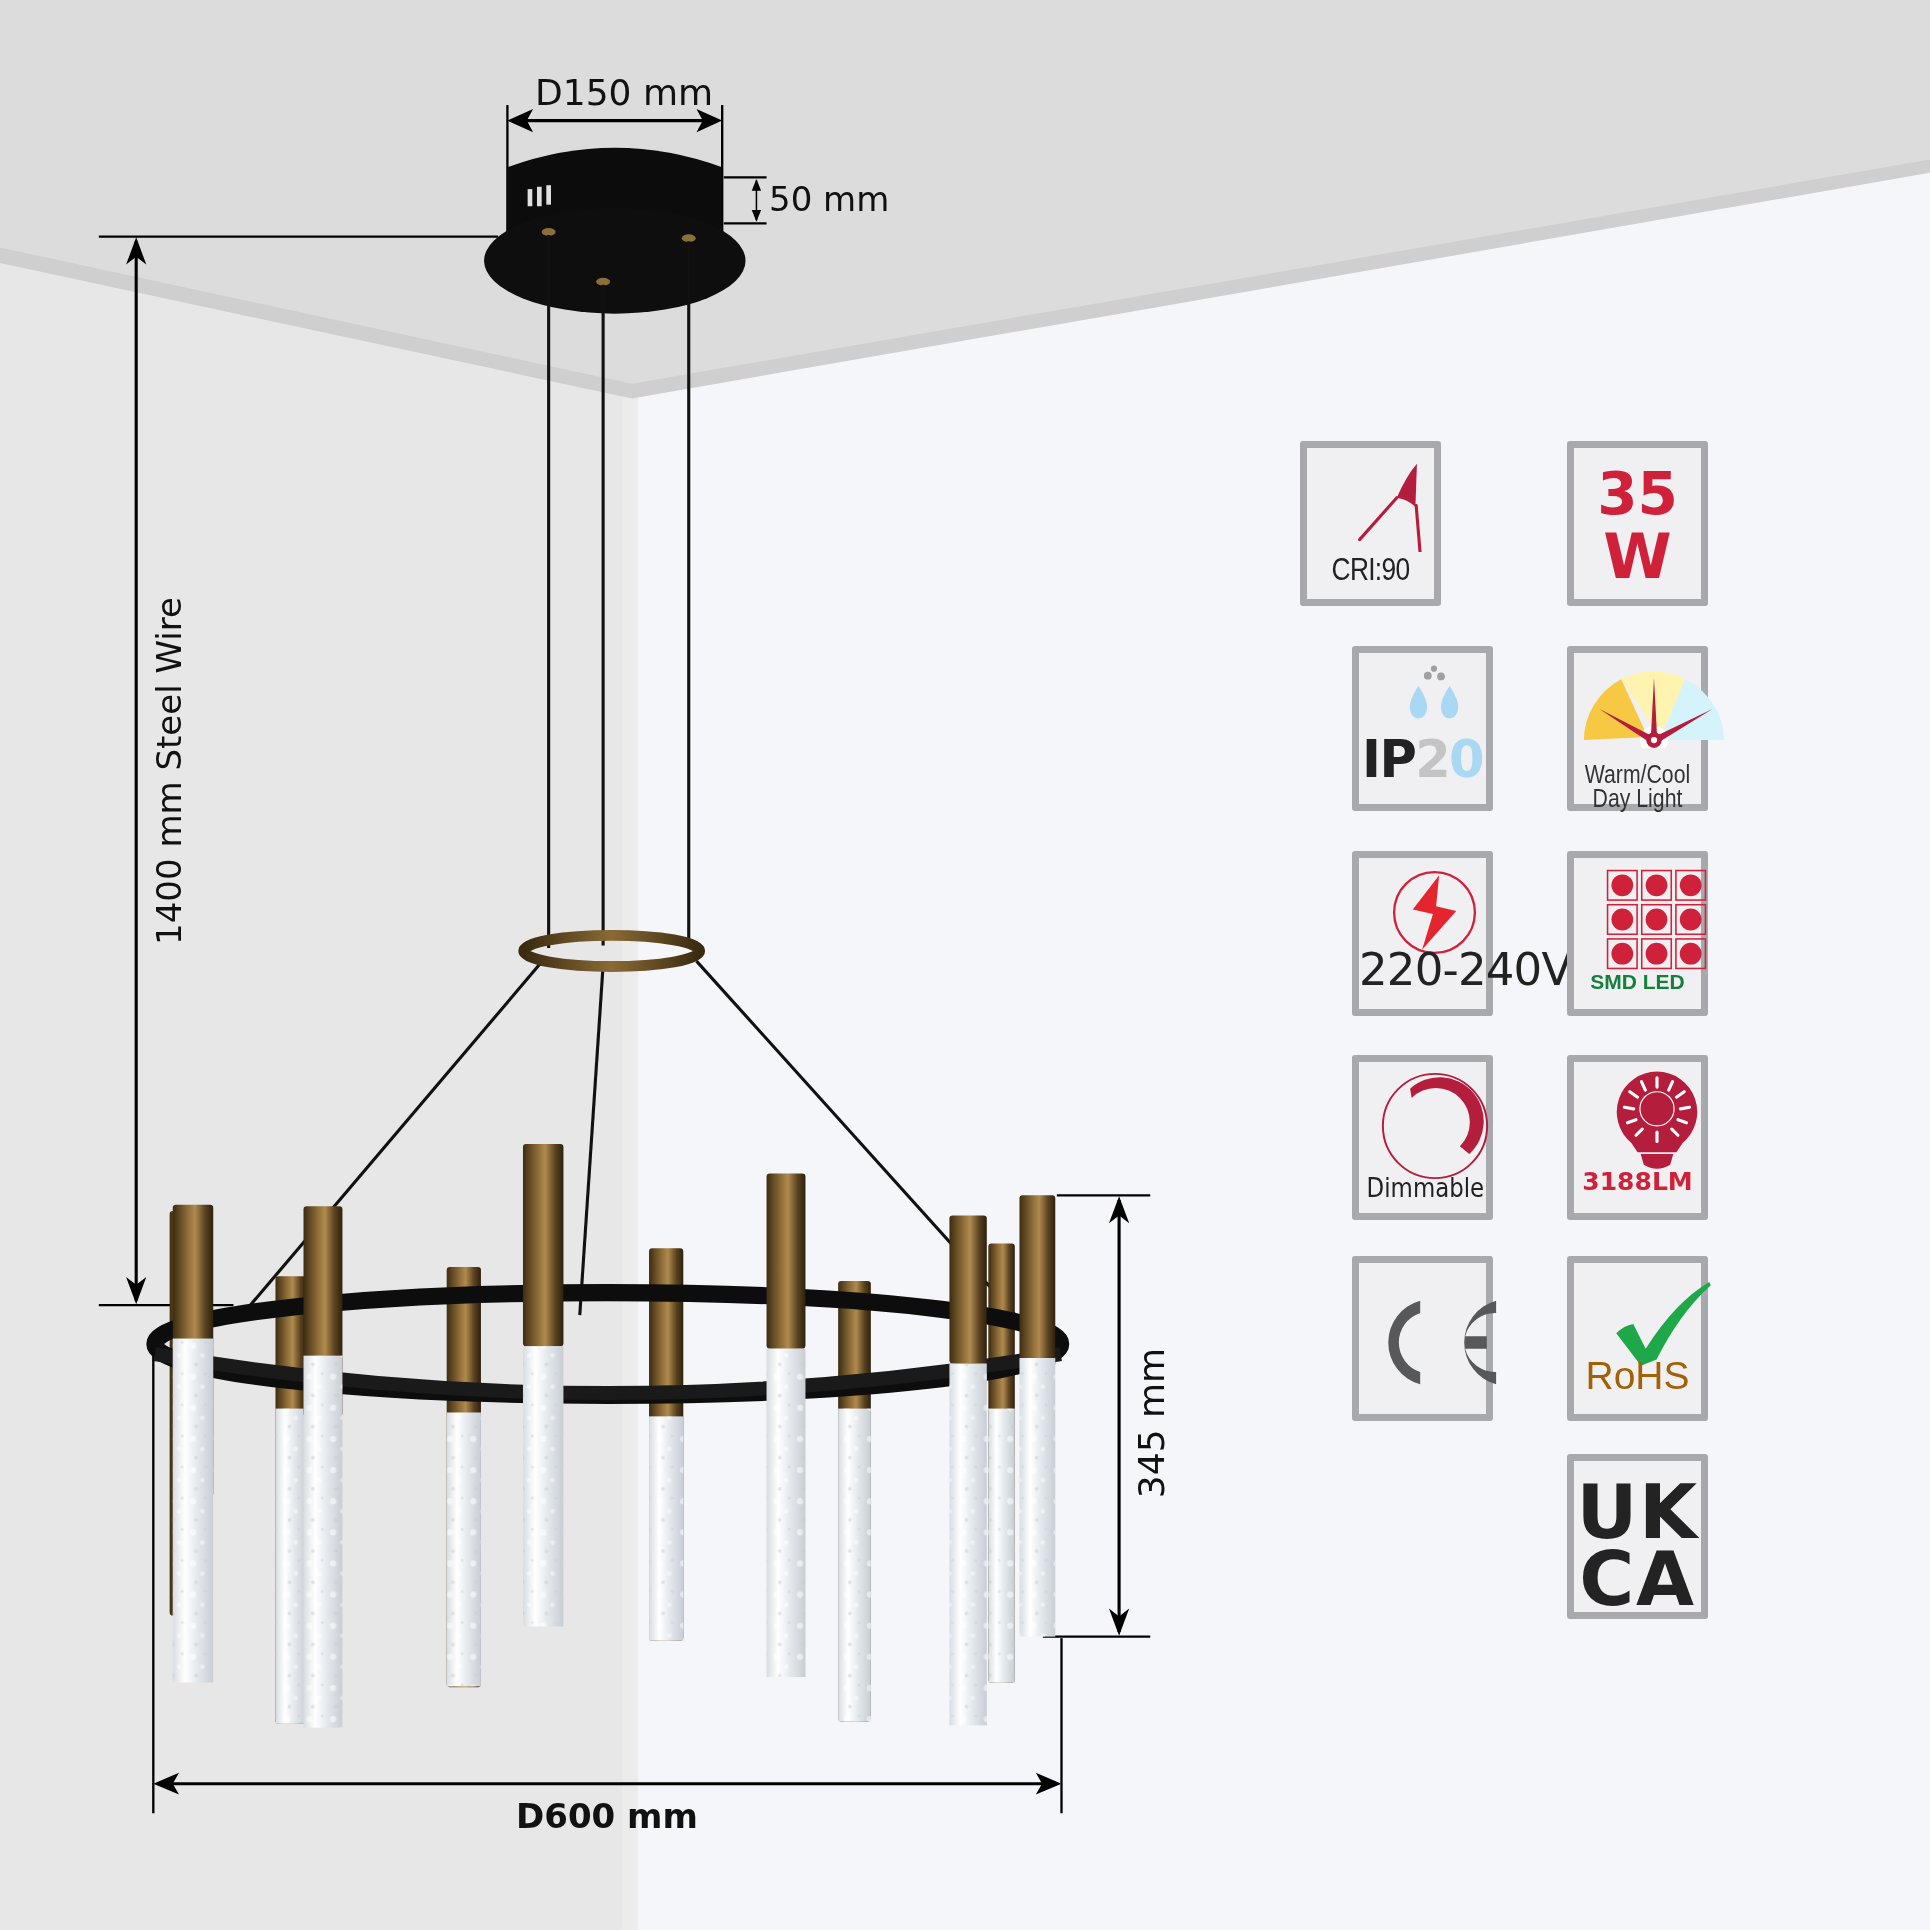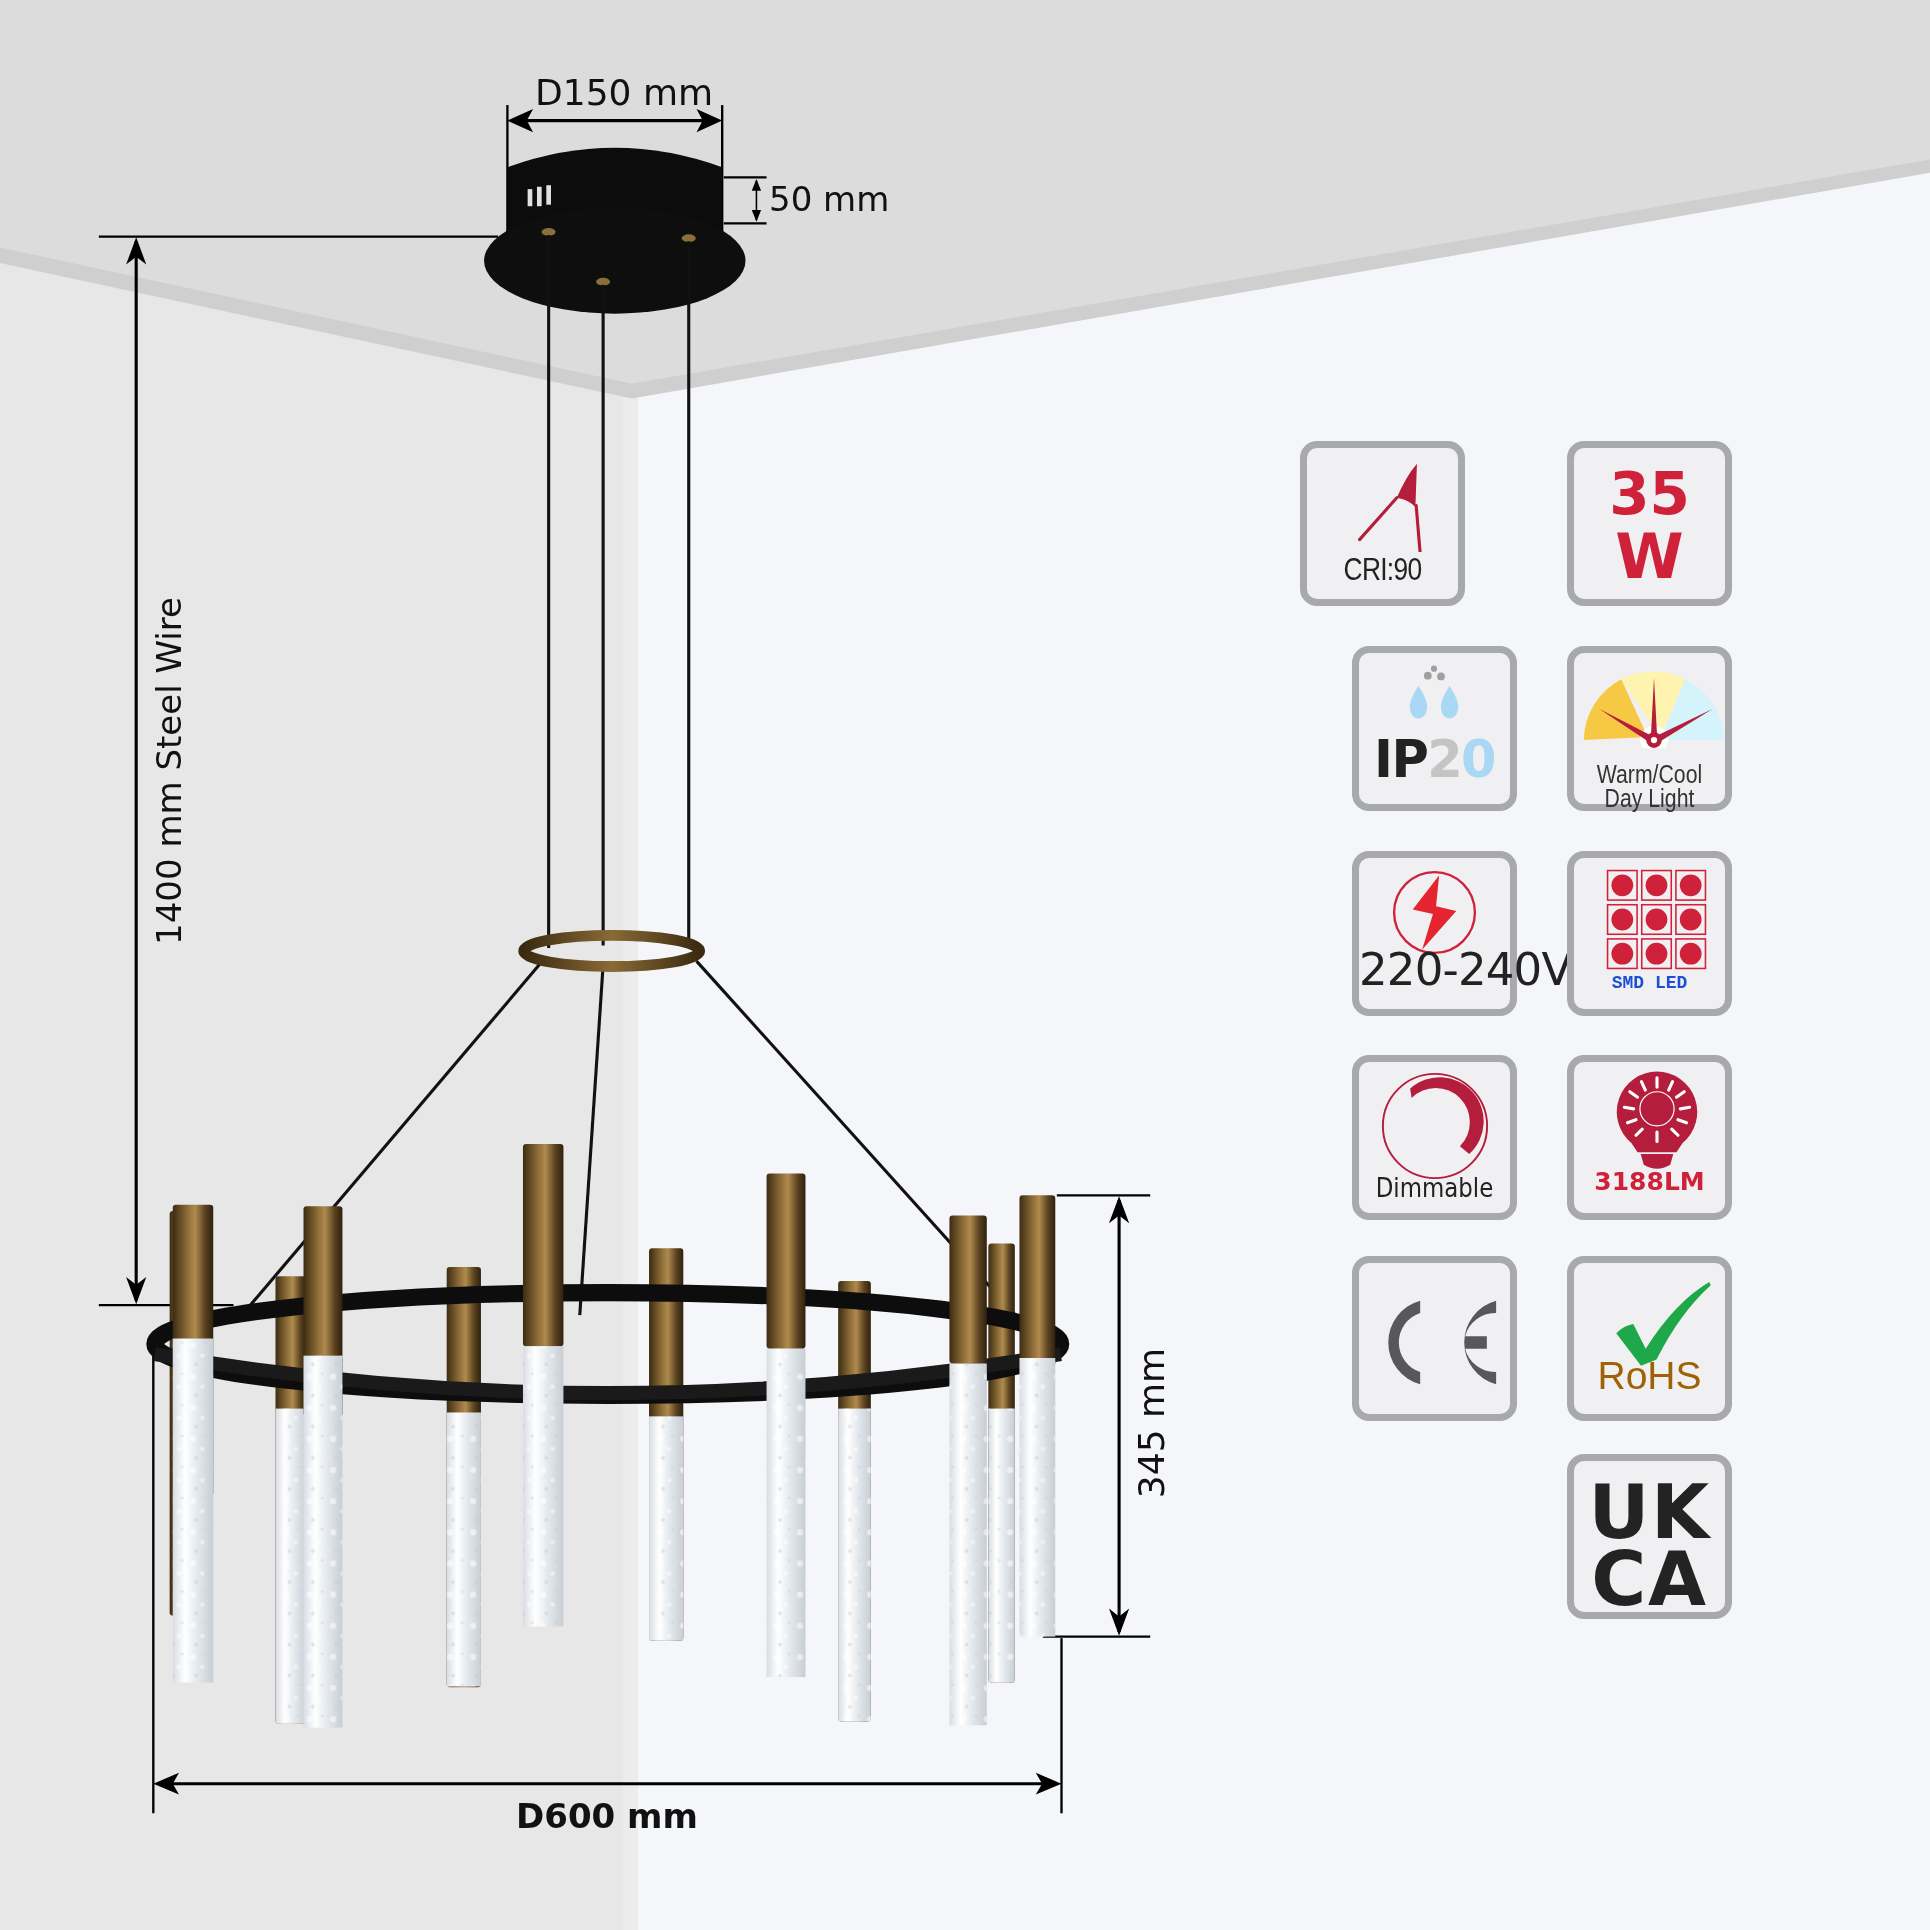--- a/index.html
+++ b/index.html
@@ -1,28 +1,28 @@
 <!DOCTYPE html>
 <html style="font-size:12.5px"><head>
 <meta charset="utf-8">
 <style>
   html,body{margin:0;padding:0;}
   body{width:1930px;height:1930px;position:relative;overflow:hidden;background:#f4f6f9;font-family:"Liberation Sans",sans-serif;}
   #scene{position:absolute;left:0;top:0;width:1930px;height:1930px;}
   .dim-label{position:absolute;color:#111;font-family:"DejaVu Sans",sans-serif;font-size:34px;white-space:nowrap;line-height:1;}
-  .tile{position:absolute;width:165px;height:165px;border:7px solid #a7a9ac;border-radius:17px;background:#f0f0f2;box-sizing:border-box;}
+  .tile{position:absolute;width:141px;height:165px;border:7px solid #a7a9ac;border-radius:3px;background:#f0f0f2;box-sizing:border-box;}
   .tile .cap{position:absolute;left:0;right:0;text-align:center;line-height:1;white-space:nowrap;}
   .tile svg{position:absolute;}
   .t-cri .cap{bottom:14px;font-size:31px;color:#222;font-family:"Liberation Sans",sans-serif;letter-spacing:-0.8px;transform:scaleX(0.85);}
   .t-watt .num{position:absolute;left:0;right:0;text-align:center;color:#d0213b;font-weight:bold;font-family:"DejaVu Sans",sans-serif;line-height:1;}
   .t-ip .cap{bottom:18.7px;font-size:51px;font-weight:bold;font-family:"DejaVu Sans",sans-serif;letter-spacing:-1.6px;}
   .t-ip .ip{color:#222;} .t-ip .two{color:#c4c4c4;} .t-ip .zero{color:#a8d8f3;}
   .t-cct .cap{font-size:25px;color:#333;transform:scaleX(0.85);}
   .t-volt .cap{bottom:17px;font-size:45px;color:#222;font-family:"DejaVu Sans",sans-serif;letter-spacing:-0.8px;}
-  .t-smd .cap{bottom:17px;font-size:18px;color:#1d4ed8;font-weight:bold;font-family:Liberation Mono, monospace;}
+  .t-smd .cap{bottom:17px;font-size:21px;color:#15803d;font-weight:bold;font-family:Liberation Sans, sans-serif;}
   .t-dim .cap{bottom:12.5px;font-size:26px;color:#222;font-family:"DejaVu Sans",sans-serif;transform:scaleX(0.88);}
   .t-lm .cap{bottom:18.7px;font-size:25px;color:#d0213b;font-weight:bold;font-family:"DejaVu Sans",sans-serif;}
   .t-rohs .cap{bottom:18.7px;font-size:39px;color:#a16207;font-family:"Liberation Sans",sans-serif;}
   .t-ukca .cap{font-size:75px;color:#232323;font-weight:bold;font-family:"DejaVu Sans",sans-serif;line-height:0.95;letter-spacing:1.6px;}
 </style>
 </head>
 <body>
 
 <svg id="scene" width="1930" height="1930" viewBox="0 0 2480 2480">
   <defs>

